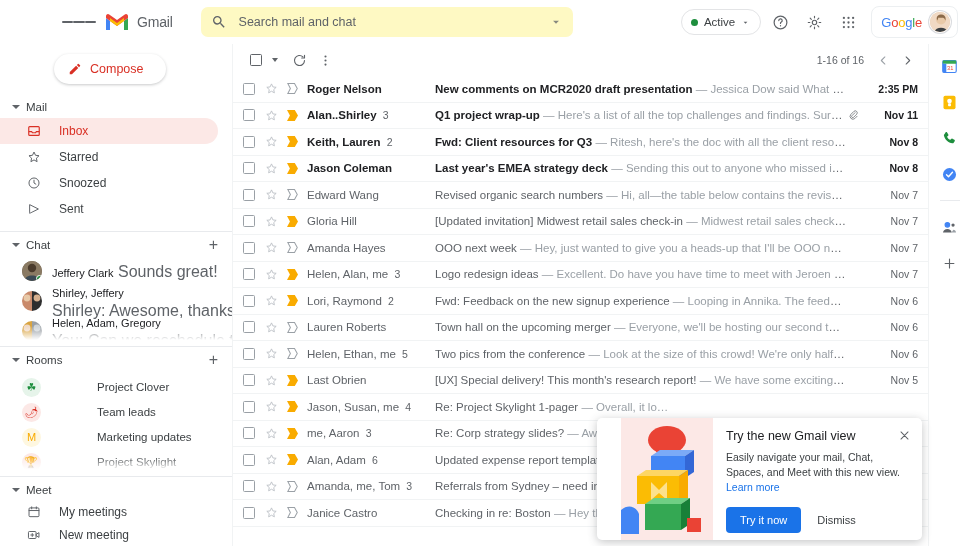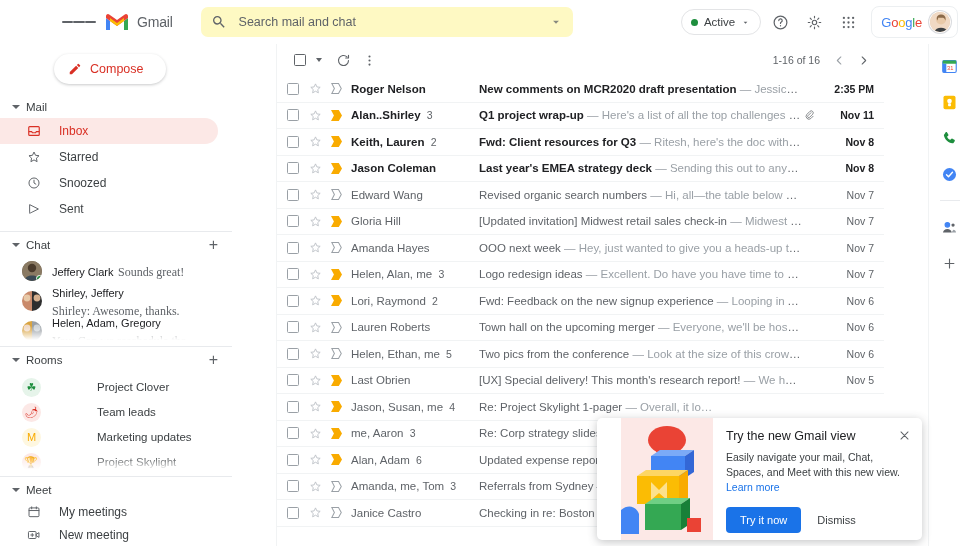--- a/index.html
+++ b/index.html
@@ -32,21 +32,21 @@
       border:1px solid #e3e4e6; border-radius:14px; font-size:11.5px; color:#3c4043; cursor:pointer; background:#fff; }
   .status-dot { width:7px; height:7px; border-radius:50%; background:#1e8e3e; }
   .icon-btn { width:30px; height:30px; display:flex; align-items:center; justify-content:center; border-radius:50%; cursor:pointer; }
   .account-chip { display:flex; align-items:center; gap:7px; height:32px; padding:0 6px 0 9px; border-radius:8px;
       border:1px solid #eceff1; margin-left:4px; cursor:pointer; background:#fff; }
   .google-word { font-size:13px; letter-spacing:-0.2px; font-weight:500; }
   .avatar { width:22px; height:22px; border-radius:50%; overflow:hidden; position:relative; background:#e8c9a8;
       border:1.5px solid #fff; box-shadow:0 0 0 1px #dadce0; }
 
   
-  .body-row { flex:1; display:flex; min-height:0;gap:44px; }
+  .body-row { flex:1; display:flex; min-height:0; }
 
   
   .sidebar { width: 232px; flex:0 0 232px; padding-top: 6px; display:flex; flex-direction:column;
       overflow:hidden; background:#fff; }
   .compose-btn { margin: 4px 0 12px 54px; width: 112px; height: 33px; border-radius:17px; background:#fff;
       box-shadow: 0 1px 3px rgba(60,64,67,.28); display:flex; align-items:center; gap:8px;
       padding-left: 14px; cursor:pointer; }
   .compose-label { font-size:12.5px; color:#d93025; }
 
   .nav-section-head { display:flex; align-items:center; height:24px; padding-left:12px; gap:6px; }
@@ -64,21 +64,21 @@
   .list-fade { position:relative; }
   .fade-mask { position:absolute; left:0; right:0; bottom:0; height:14px;
       background: linear-gradient(to bottom, rgba(255,255,255,0), #fff); pointer-events:none; }
 
   .chat-item { height:30px; display:flex; align-items:center; padding-left:22px; gap:10px; cursor:pointer; }
   .chat-av { width:20px;height:20px;border-radius:50%; flex:0 0 20px; position:relative; overflow:hidden; }
   .chat-av .pres { position:absolute; right:-1px; bottom:-1px; width:7px;height:7px;border-radius:50%;
       background:#1e8e3e; border:1.3px solid #fff; }
   .chat-text { min-width:0; }
   .chat-name { font-size:11px; color:#202124; line-height:1.15; white-space:nowrap; overflow:hidden; text-overflow:ellipsis; }
-  .chat-sub { font-size:12px; color:#5f6368; line-height:1.2; white-space:nowrap; overflow:hidden; text-overflow:ellipsis; max-width:142px;font-family:Liberation Serif, serif; }
+  .chat-sub { font-size:16px; color:#5f6368; line-height:1.2; white-space:nowrap; overflow:hidden; text-overflow:ellipsis; max-width:142px; }
 
   .room-item { height:25px; display:flex; align-items:center; padding-left:22px; gap:12px; cursor:pointer; }
   .room-emoji { width:19px;height:19px;border-radius:50%; flex:0 0 19px; display:flex; align-items:center;
       justify-content:center; font-size:11px; }
   .room-label { font-size:11.5px; color:#3c4043;margin-left:44px; }
 
   .divider { height:1px; background:#e8eaed; margin: 6px 0 2px; }
 
   
   .main { flex:1; min-width:0; display:flex; flex-direction:column; border-left:1px solid #f1f3f4; background:#fff; }

